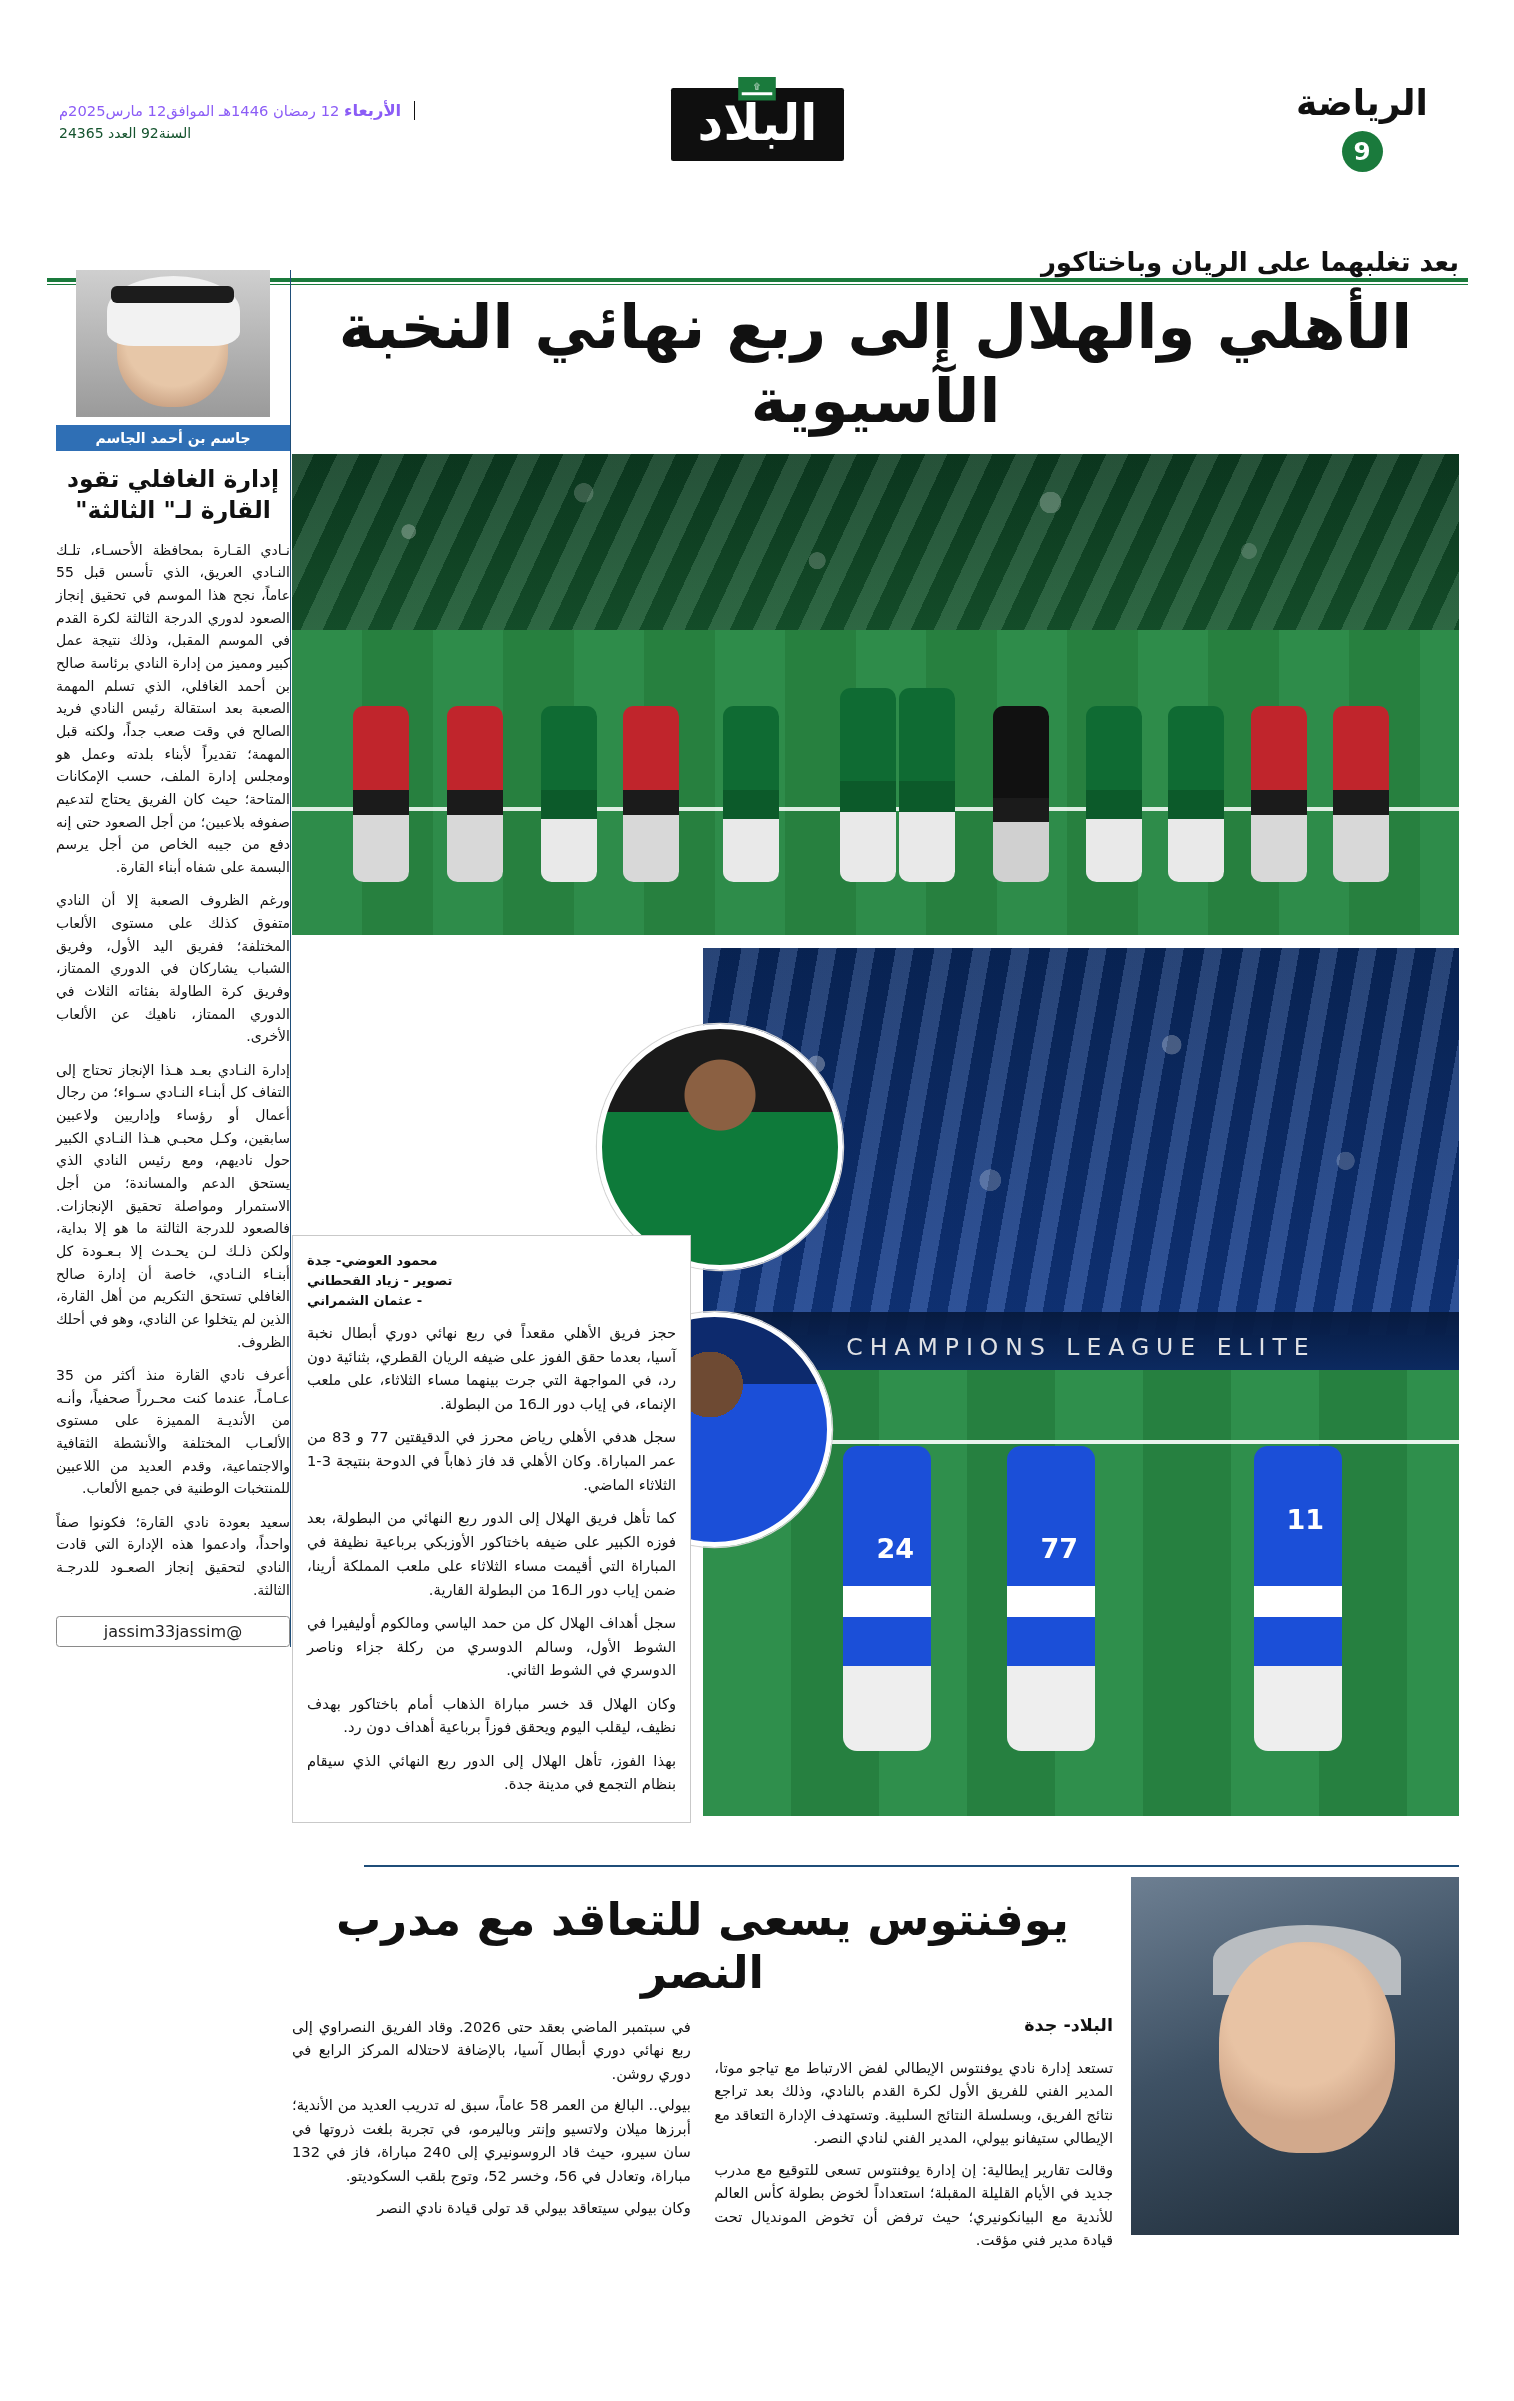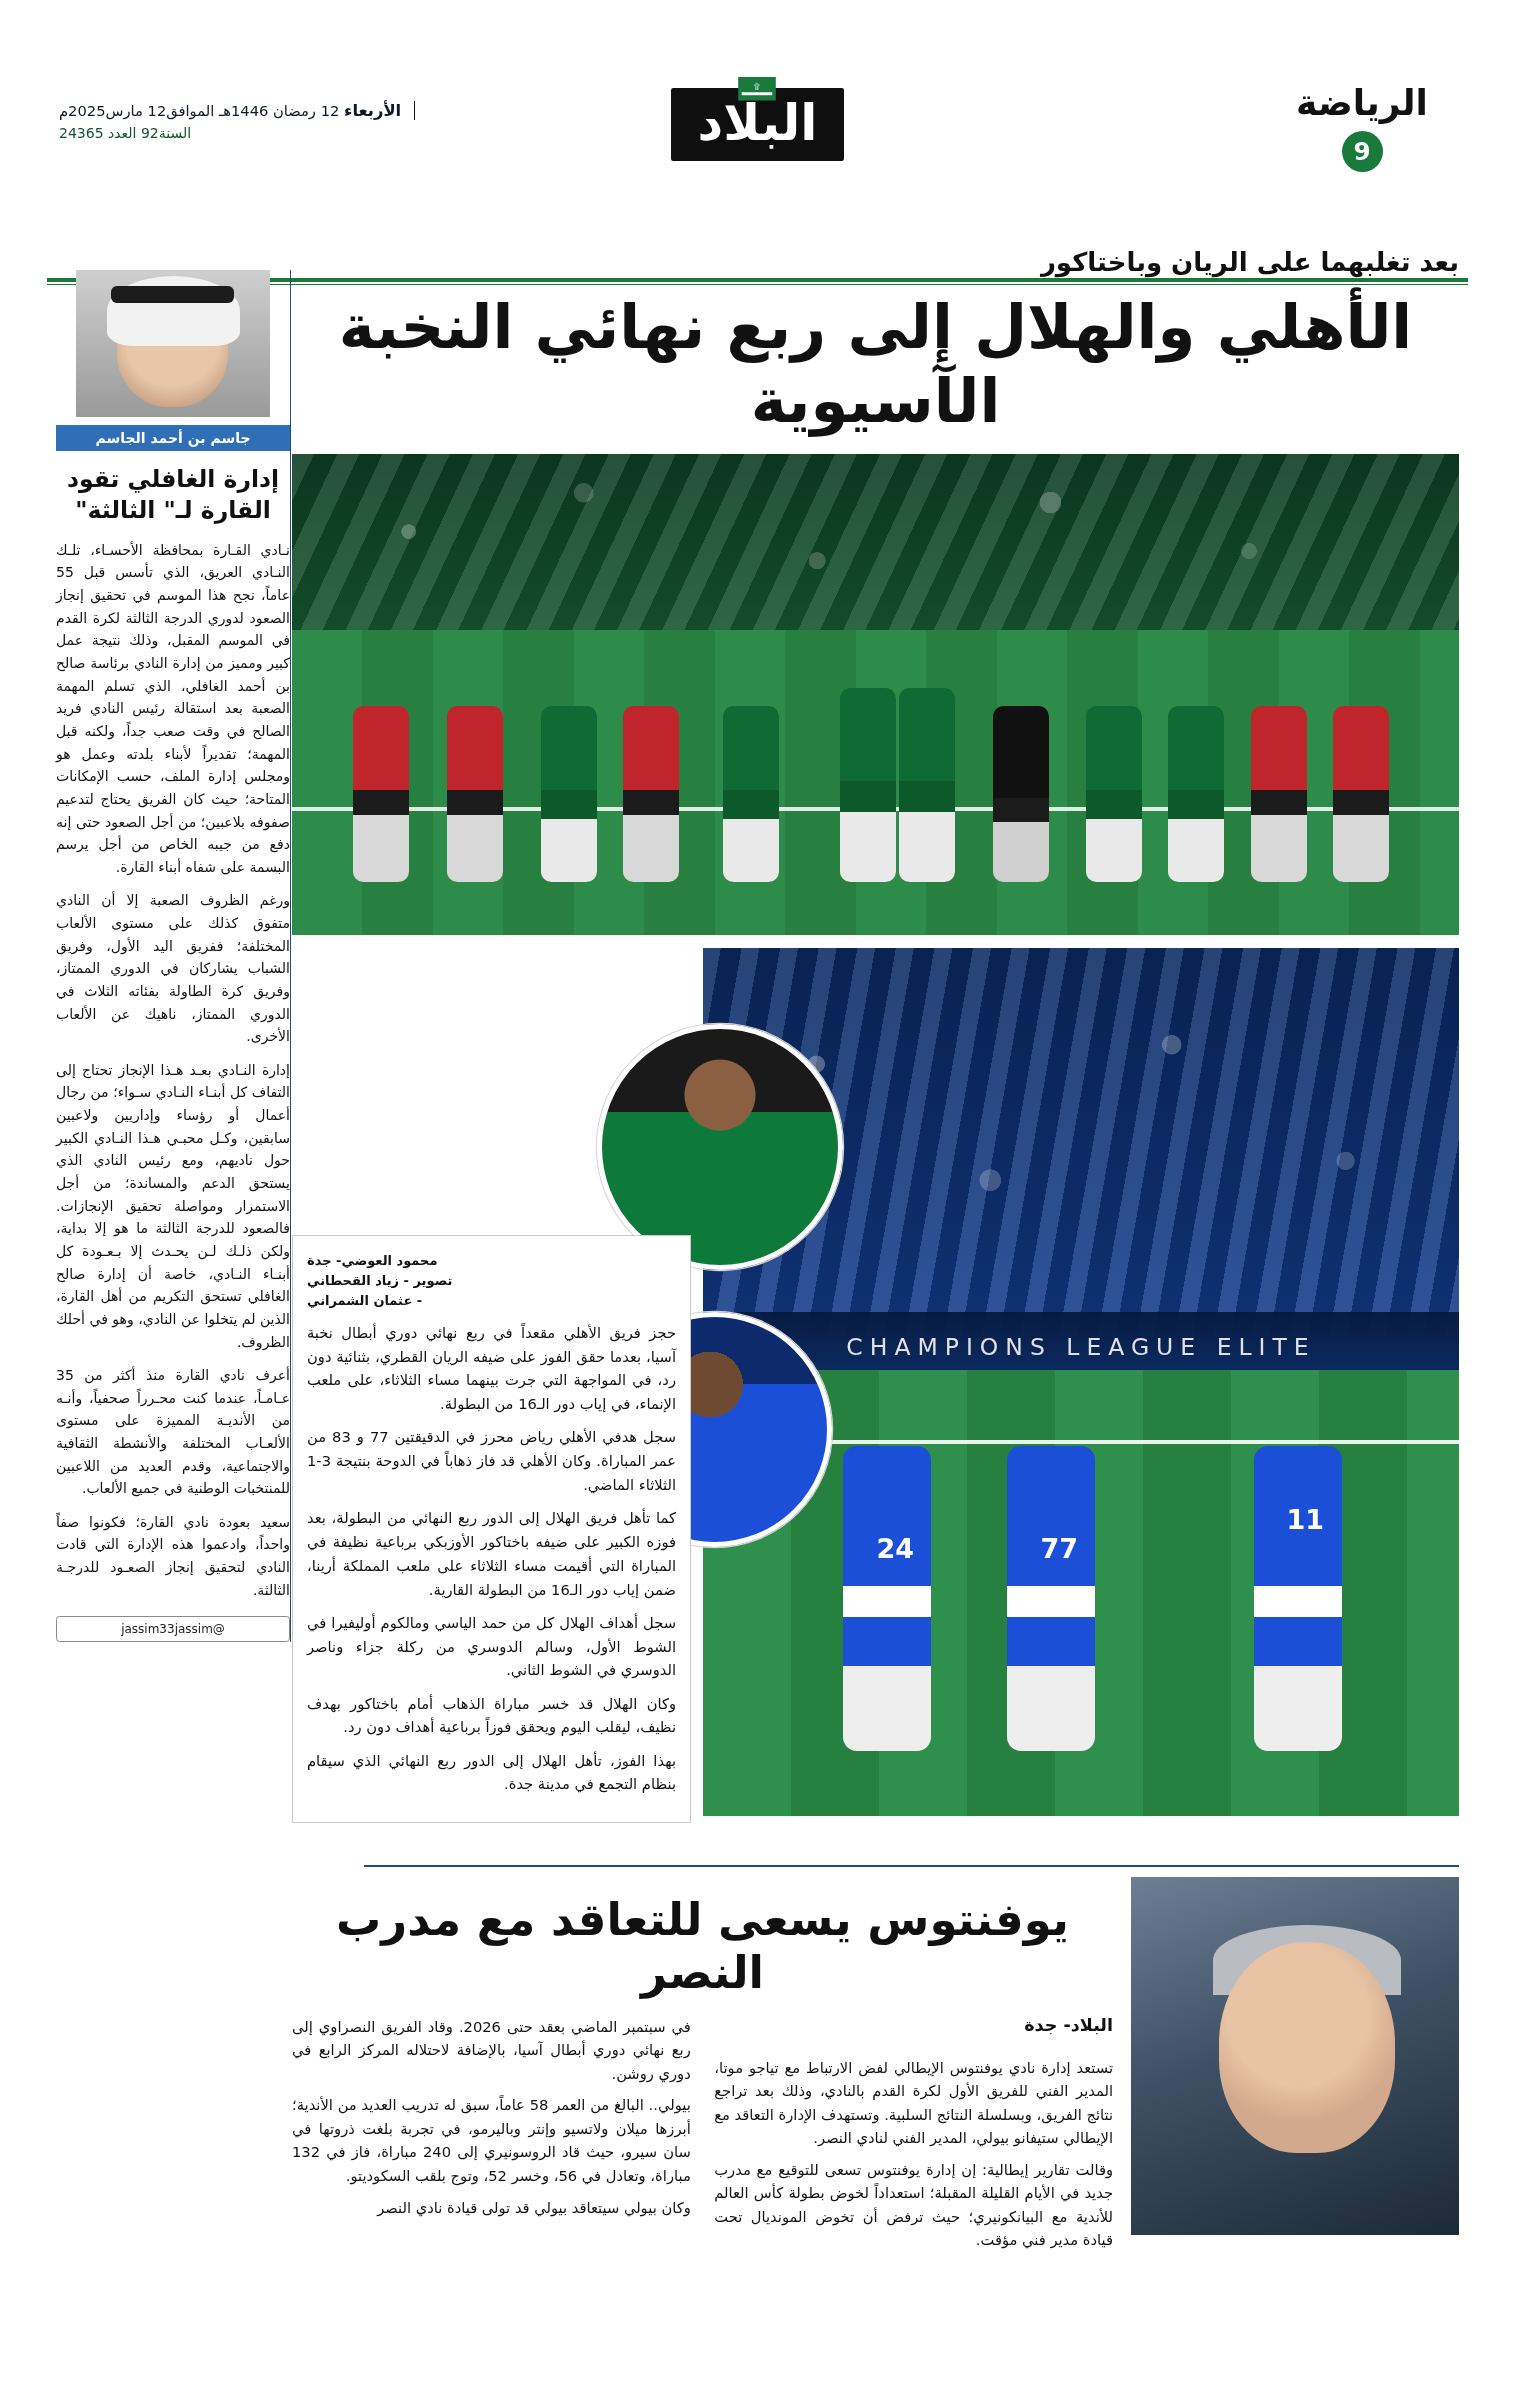--- a/index.html
+++ b/index.html
@@ -78,21 +78,21 @@
     width: 38px; height: 23.5px;
   }
   .dateblock {
     position: absolute;
     top: 24.6px; left: 59px;
     text-align: left;
     direction: rtl;
   }
   .dateblock .row1 {
     font-size: 14.7px;
-    color: #0f172a;
+    color: #8b5cf6;
     margin-bottom: 5.9px;
     white-space: nowrap;
   }
   .dateblock .row2 {
     font-size: 14px;
     color: #14532d;
     white-space: nowrap;
   }
   .dateblock .weekday {
     font-weight: bold;
@@ -360,21 +360,21 @@
     font-size: 14px;
     line-height: 1.62;
     text-align: justify;
     margin: 0 0 10.6px;
   }
   .side-handle {
     margin-top: 15.2px;
     text-align: center;
     border: 1.2px solid #8a8a8a;
     border-radius: 3.5px;
-    font-size: 12px;
+    font-size: 16px;
     padding: 4.7px 2.3px;
     color: #222;
   }
 </style>
 </head>
 <body>
 
 <div class="page">
 
   <div class="masthead">

